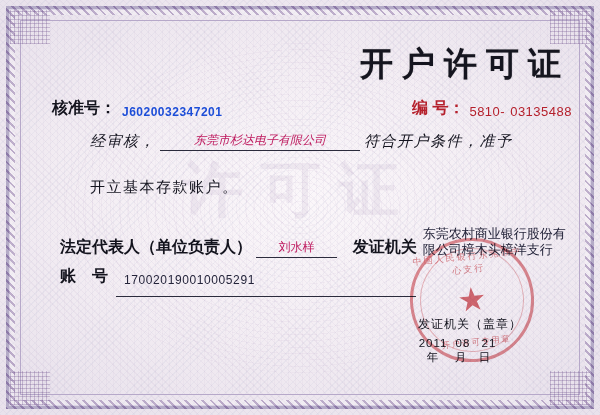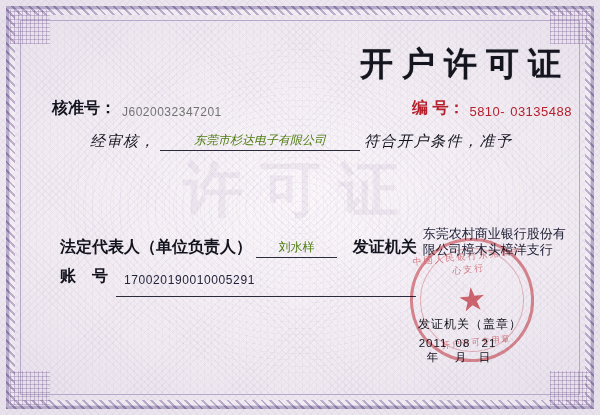--- a/index.html
+++ b/index.html
@@ -126,21 +126,22 @@
     width: 520px;
     display: flex;
     justify-content: space-between;
     align-items: flex-end;
   }
   .approve-left { display: flex; align-items: flex-end; }
   .approve-left .val {
     margin-left: 6px;
     font-size: 12px;
     letter-spacing: .5px;
-    color: #737373;
+    color: #1d4ed8;
+    font-weight: bold;
   }
   .approve-right { display: flex; align-items: flex-end; }
   .approve-right .lbl { color: #b5202c; font-weight: 600; }
   .approve-right .val {
     margin-left: 5px;
     color: #b5202c;
     font-size: 13px;
     letter-spacing: .5px;
   }
   .num-black { color: #1b1b2b; }
@@ -154,21 +155,21 @@
     display: flex;
     align-items: flex-end;
     font-style: italic;
   }
   .blank {
     position: relative;
     border-bottom: 1px solid #2b2b3c;
     text-align: center;
     font-size: 12px;
     padding-bottom: 1px;
-    color: #4d7c0f;
+    color: #be185d;
   }
   .b-company { width: 200px; margin: 0 4px; }
 
   .row-main2 {
     position: absolute;
     left: 60px;
     top: 152px;
     font-size: 15px;
     letter-spacing: 1px;
   }
@@ -356,20 +357,23 @@
         <span class="val">03135488</span>
       </div>
     </div>
 
     <div class="row-main1">
       <span class="big-cn">经审核，</span>
       <span class="blank b-company">东莞市杉达电子有限公司</span>
       <span class="big-cn">符合开户条件，准予</span>
     </div>
 
+    <div class="row-main2">
+      <span class="big-cn">开立基本存款账户。</span>
+    </div>
 
     <div class="row-rep">
       <span class="lbl">法定代表人（单位负责人）</span>
       <span class="blank b-rep">刘水样</span>
       <span class="lbl bank-label">发证机关</span>
       <span class="bank-value">东莞农村商业银行股份有限公司樟木头樟洋支行</span>
     </div>
 
     <div class="row-acct">
       <span class="lbl">账　号</span>

